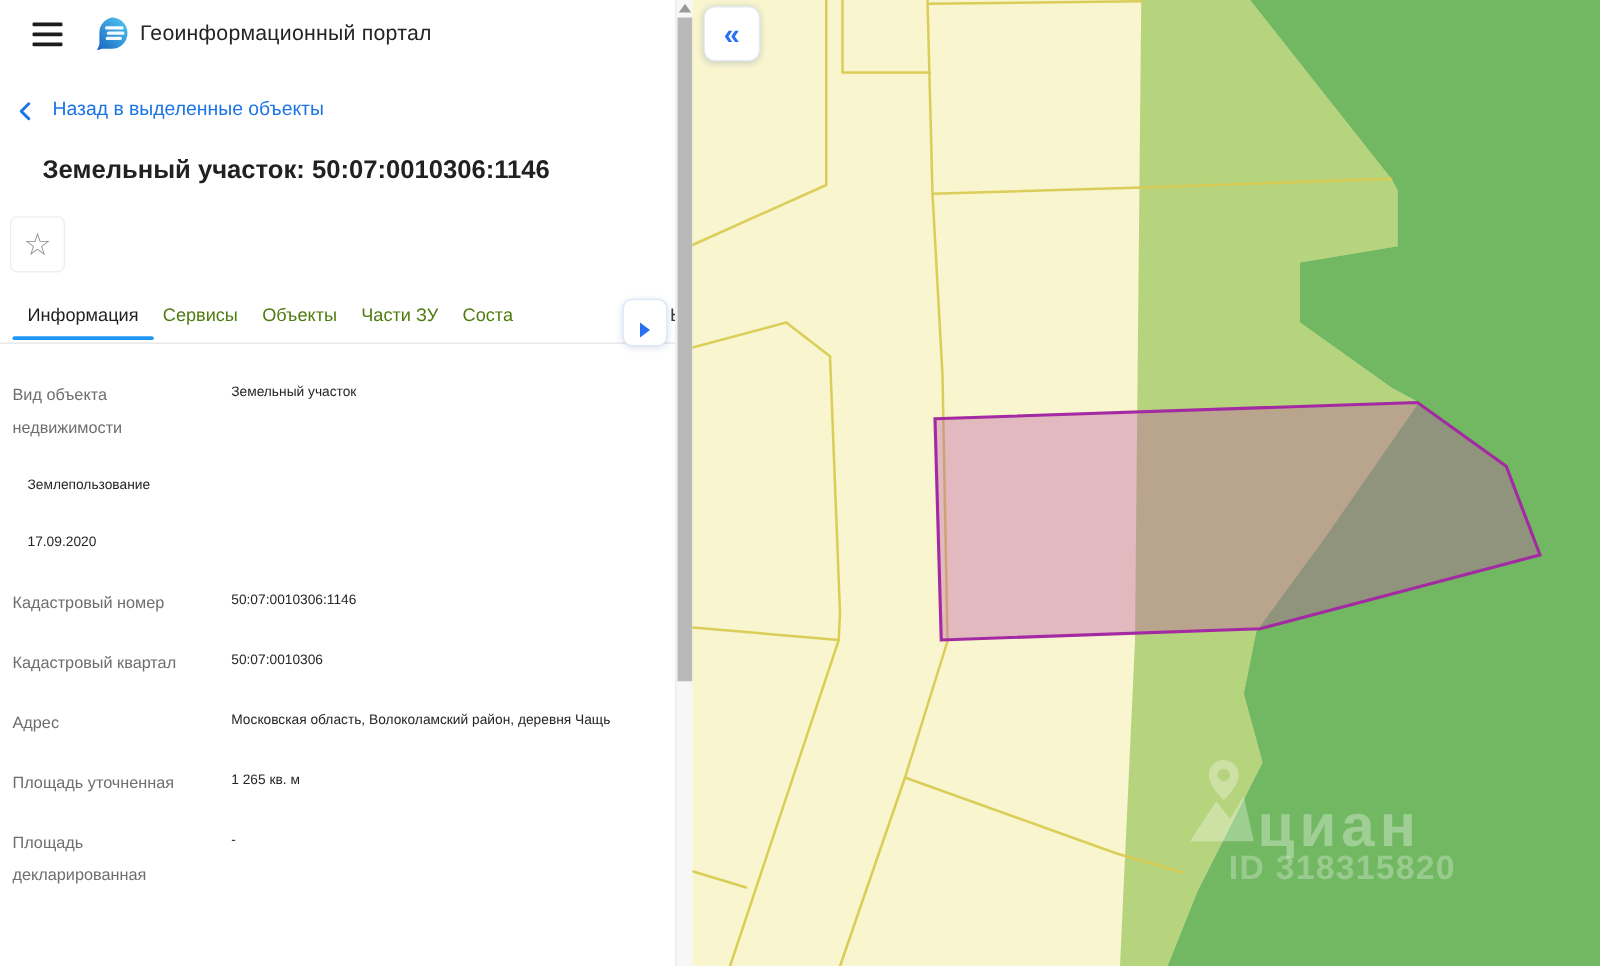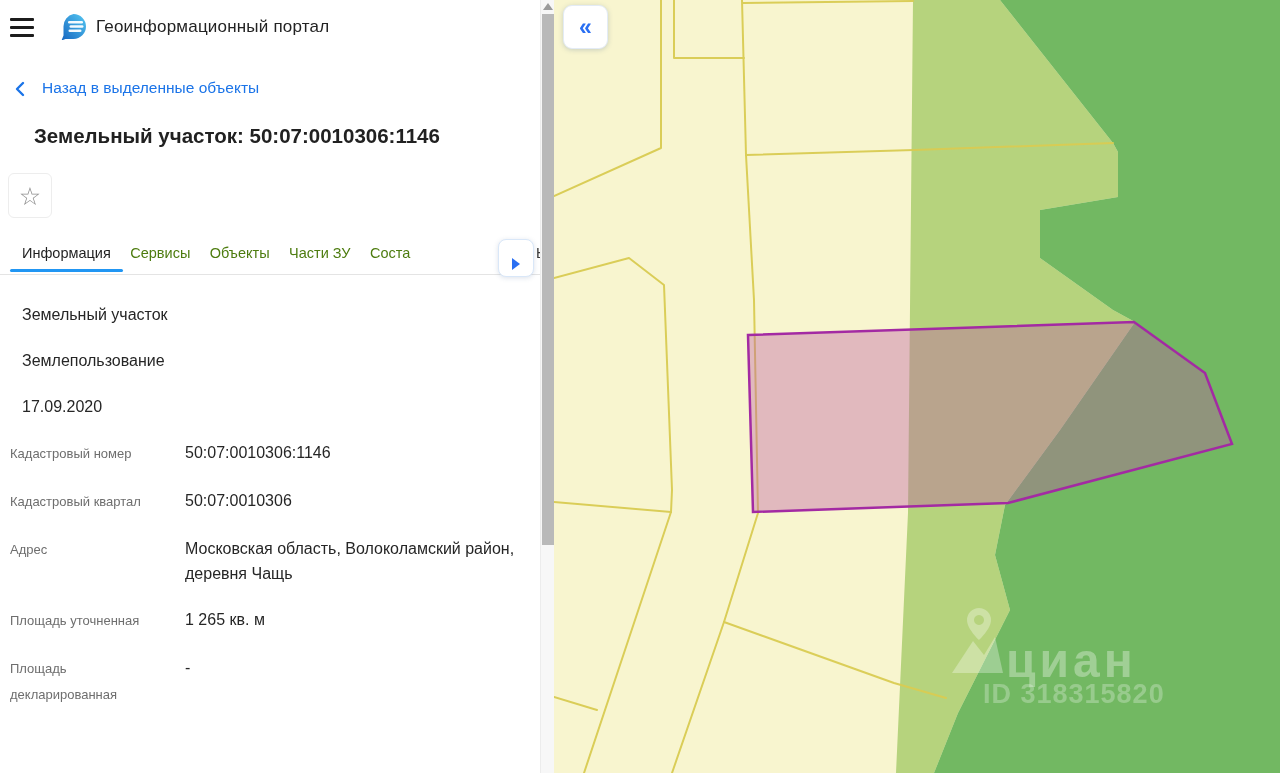--- a/index.html
+++ b/index.html
@@ -2,21 +2,21 @@
 <html><head>
 <meta charset="utf-8">
 <style>
   html,body{margin:0;padding:0;}
   body{width:1280px;height:773px;overflow:hidden;font-family:"Liberation Sans",sans-serif;background:#fff;}
   .app{position:relative;width:1280px;height:773px;}
 
   
   .panel{position:absolute;left:0;top:0;width:540px;height:773px;background:#fff;overflow:hidden;}
 
-  .topbar{position:absolute;left:0;top:0;width:540px;height:56px;padding-left:12px;}
+  .topbar{position:absolute;left:16px;top:0;width:540px;height:56px;padding-left:12px;}
   .hamburger{position:absolute;left:10px;top:17px;width:24px;height:20px;background:none;border:none;padding:0;cursor:pointer;}
   .hamburger span{display:block;width:24px;height:3px;background:#1c1c1c;border-radius:1px;margin-bottom:5px;}
   .logo{position:absolute;left:60px;top:13px;width:27px;height:27px;}
   .app-title{position:absolute;left:96px;top:17px;font-size:17px;font-weight:500;color:#232323;letter-spacing:.2px;}
 
   .back-row{position:absolute;left:0;top:78px;height:24px;cursor:pointer;}
   .back-chevron{position:absolute;left:14px;top:3px;}
   .back-label{position:absolute;left:42px;top:1px;font-size:15.5px;font-weight:500;color:#1b74e8;white-space:nowrap;}
 
   .page-title{position:absolute;left:10px;top:124px;width:510px;font-size:20.5px;font-weight:600;color:#212121;white-space:nowrap;margin-left:24px;}
@@ -29,21 +29,21 @@
   .tab:first-child{margin-left:22px;}
   .tab.active{color:#1f1f1f;}
   .tab.active::after{content:"";position:absolute;left:-12px;right:-12px;bottom:-1px;height:3px;background:#2196f3;border-radius:2px;}
   .tab-fragment{position:absolute;left:536px;top:9px;width:5px;overflow:hidden;font-size:14.5px;color:#3a3a3a;}
   .tab-scroll-btn{position:absolute;left:498px;top:3px;width:36px;height:38px;background:#fff;border:1px solid #d9e7f8;border-radius:8px;box-shadow:0 1px 5px rgba(60,90,140,.18);cursor:pointer;}
   .tab-scroll-btn .tri{display:block;margin:11px auto 0 auto;width:0;height:0;border-left:8px solid #2a6ff2;border-top:6px solid transparent;border-bottom:6px solid transparent;}
 
   .info{position:absolute;left:10px;top:300px;width:520px;}
   .info-row{display:flex;margin-bottom:19px;}
   .info-label{width:163px;flex:0 0 163px;font-size:13px;line-height:26px;color:#6e6e6e;padding-top:3px;}
-  .info-value{margin-left:12px;flex:1;font-size:16px;line-height:25px;color:#262626;padding-top:2px;}
+  .info-value{margin-left:12px;flex:1;font-size:11px;line-height:25px;color:#262626;padding-top:2px;}
 
   
   .v-scrollbar{position:absolute;left:540px;top:0;width:14px;height:773px;background:#f7f7f7;border-left:1px solid #ececec;box-sizing:border-box;}
   .v-scrollbar .up{position:absolute;left:2px;top:3px;width:0;height:0;border-bottom:7px solid #9a9a9a;border-left:5px solid transparent;border-right:5px solid transparent;cursor:pointer;}
   .v-scrollbar .thumb{position:absolute;left:1px;top:14px;width:12px;height:531px;background:#b9b9b9;cursor:pointer;}
 
   
   .map{position:absolute;left:554px;top:0;width:726px;height:773px;background:#f8f5cf;}
   .map svg{position:absolute;left:0;top:0;}
   .collapse-btn{position:absolute;left:9px;top:5px;width:45px;height:44px;background:#fff;border:1px solid #e3ebf5;border-radius:9px;box-shadow:0 1px 5px rgba(60,90,140,.25);cursor:pointer;}
@@ -101,20 +101,21 @@
       <span class="tab">Части ЗУ</span>
       <span class="tab">Соста</span>
       <span class="tab-fragment">Ы</span>
       <button class="tab-scroll-btn">
         <span class="tri"></span>
       </button>
     </div>
 
     <div class="info">
       <div class="info-row">
+        <div class="info-label">Вид объекта недвижимости</div>
         <div class="info-value">Земельный участок</div>
       </div>
       <div class="info-row">
         <div class="info-value">Землепользование</div>
       </div>
       <div class="info-row">
         <div class="info-value">17.09.2020</div>
       </div>
       <div class="info-row">
         <div class="info-label">Кадастровый номер</div>

